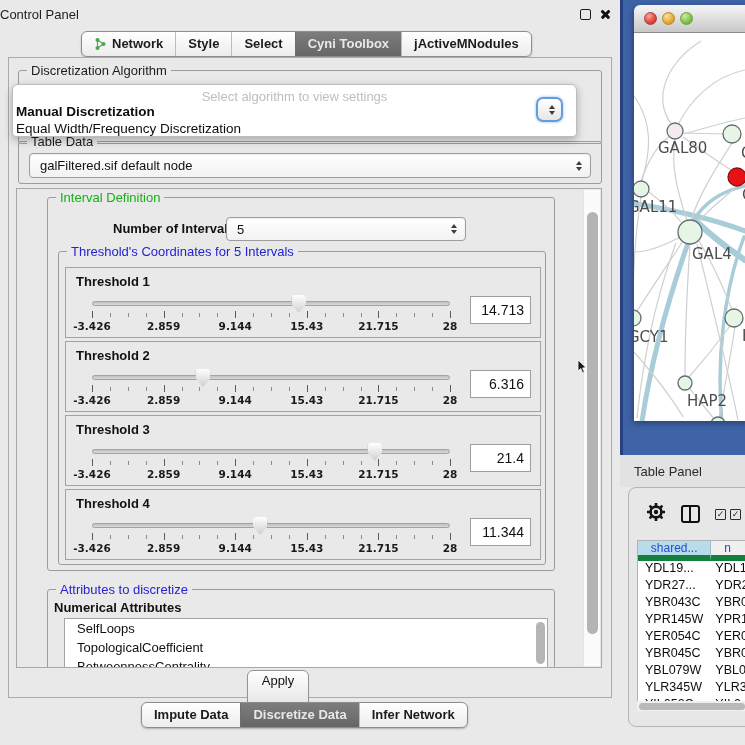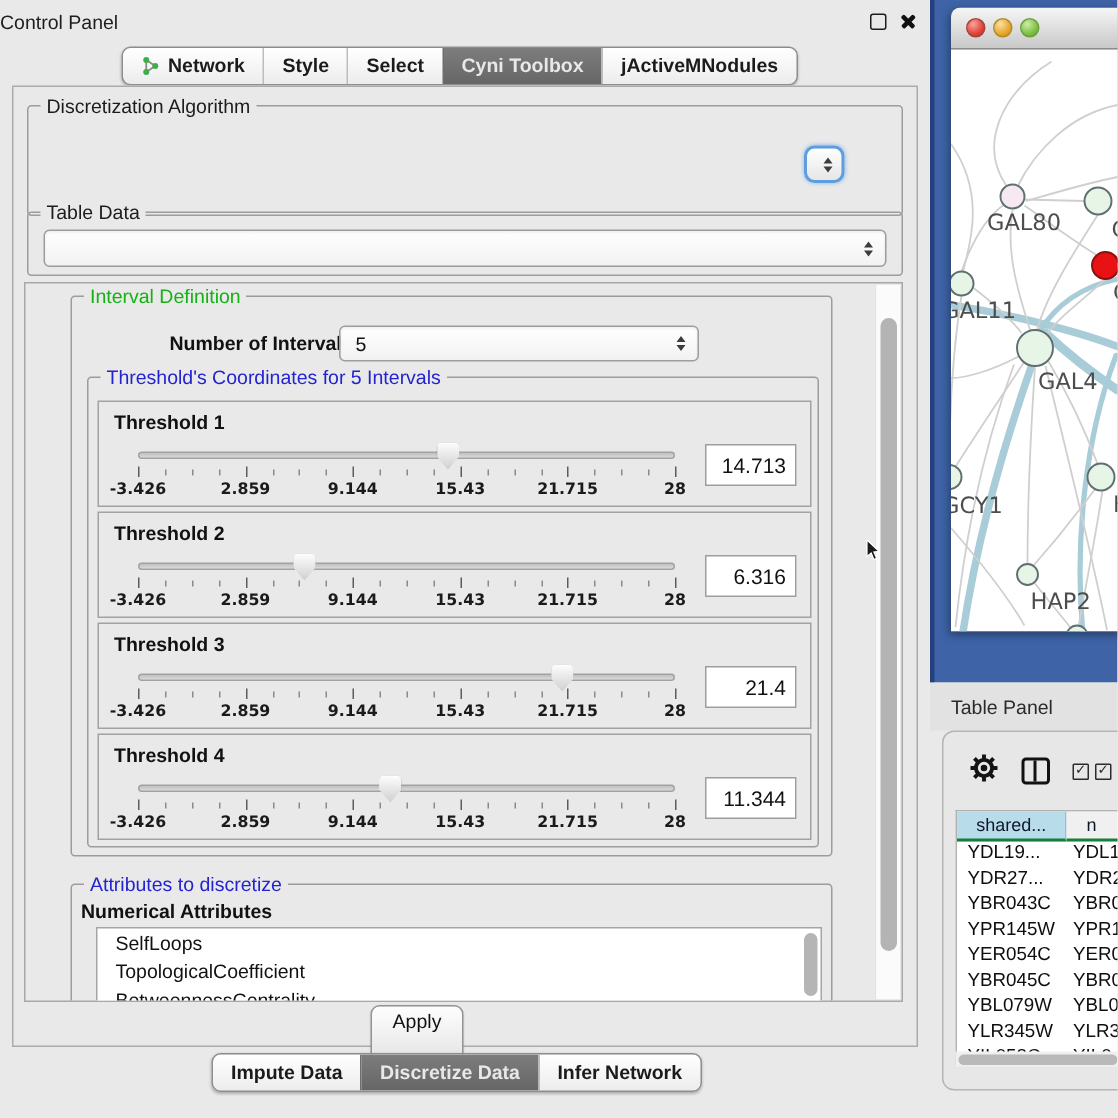--- a/index.html
+++ b/index.html
@@ -109,21 +109,21 @@
   #split-icon { position:absolute; left:52px; top:17px; width:19px; height:18px; border:2px solid #111;
       border-radius:3px; }
   #split-icon::before { content:""; position:absolute; left:6px; top:0; width:2px; height:14px; background:#111; }
   .cb-icon { position:absolute; top:21px; width:11px; height:11px; border:1.6px solid #2b2b2b;
       border-radius:1px; font-size:9px; line-height:8px; text-align:center; color:#2b2b2b;
       font-family:"DejaVu Sans",sans-serif; }
 
   #tp-table { position:absolute; left:8px; top:52px; width:114px; height:170px; background:#ffffff;
       border:1px solid #b2b2b2; border-right:none; overflow:hidden; }
   #tp-head { display:flex; height:20px; }
-  .th { font-size:12px; color:#0f172a; border-right:1px solid #9fbecb; border-bottom:2px solid #15803d;
+  .th { font-size:12px; color:#1d4ed8; border-right:1px solid #9fbecb; border-bottom:6px solid #15803d;
       display:flex; align-items:center; justify-content:center; }
   .th.sel { background:#b9dcea; width:74px; }
   .th.plain { background:#f0f0f0; width:40px; justify-content:flex-start; padding-left:13px;
       border-right-color:#c9c9c9; }
   .tr { display:flex; height:17px; }
   .td { font-size:12.5px; color:#0e0e0e; white-space:nowrap; overflow:hidden; }
   .td.c1 { width:74px; padding-left:7px; }
   .td.c2 { width:40px; padding-left:4px; }
   #tp-hscroll { position:absolute; left:8px; top:213px; width:112px; height:10px; background:#f0f0f0; }
   #tp-hscroll .hthumb { position:absolute; left:2px; top:1.5px; height:7px; width:106px;
@@ -166,30 +166,36 @@
         <span>jActiveMNodules</span>
       </div>
     </div>
 
   <div id="main-panel" class="abs"></div>
 
   <div class="group" style="left:18px; top:70px; width:584px; height:74px;">
     <span class="group-title">Discretization Algorithm</span>
   </div>
 
+  <div id="algo-popup" class="abs">
+    <div id="popup-hint">Select algorithm to view settings</div>
+    <div class="popup-opt bold" style="top:19px;">Manual Discretization</div>
+    <div class="popup-opt" style="top:36px;">Equal Width/Frequency Discretization</div>
+  </div>
   <div id="focus-combo-tip" class="abs">
     <span class="spin">
       <span class="tri-up"></span>
         <span class="tri-down"></span>
       </span>
   </div>
 
   <div class="group" style="left:18px; top:141px; width:584px; height:43px;">
     <span class="group-title">Table Data</span>
     <div class="combo" style="left:10px; top:11px; width:562px; height:25px;">
+      <span>galFiltered.sif default node</span>
       <span class="spin">
         <span class="tri-up"></span>
           <span class="tri-down"></span>
         </span>
     </div>
   </div>
 
   <div id="viewport" class="abs">
 
     <div class="group" style="left:30px; top:8px; width:508px; height:374px;">

